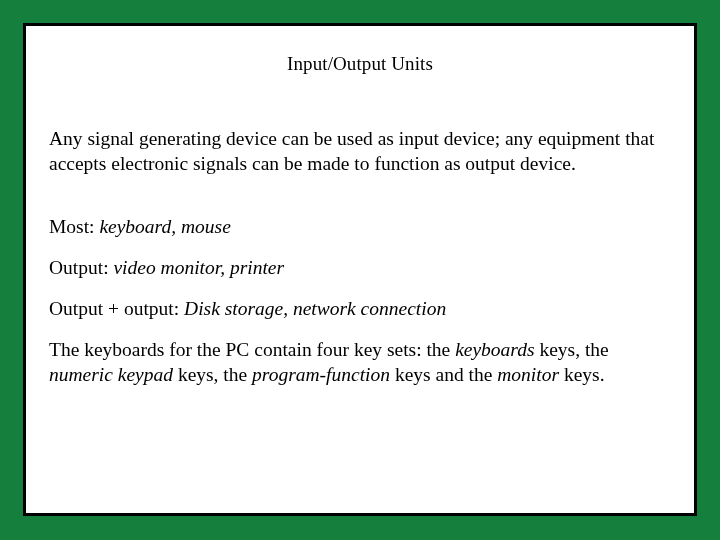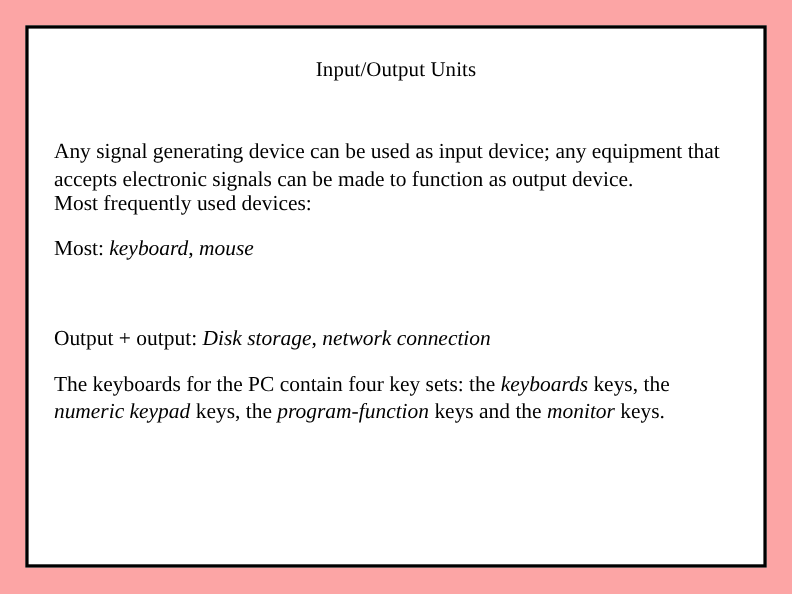--- a/index.html
+++ b/index.html
@@ -13,21 +13,21 @@
     font-family: "Liberation Serif", "DejaVu Serif", serif;
     color: #000000;
     overflow: hidden;
   }
   .slide {
     position: absolute;
     left: 0;
     top: 0;
     width: 720px;
     height: 540px;
-    background: #fca5a5;
+    background: #15803d;
   }
   .frame {
     position: absolute;
     left: 23px;
     top: 23px;
     width: 674px;
     height: 493px;
     border: 3px solid #000000;
     box-sizing: border-box;
     background: #ffffff;
@@ -74,24 +74,24 @@
 <body>
 
 <div class="slide">
   <div class="frame">
     <div class="content">
 
       <div class="slide-title">Input/Output Units</div>
 
       <div class="body-block p1"><span>Any signal generating device can be used as input device; any equipment that accepts electronic signals can be made to function as output device.</span></div>
 
-      <div class="body-block p2"><span>Most frequently used devices:</span></div>
 
       <div class="body-block p3"><span>Most: </span><span class="em">keyboard, mouse</span></div>
 
+      <div class="body-block p4"><span>Output: </span><span class="em">video monitor, printer</span></div>
 
       <div class="body-block p5"><span>Output + output: </span><span class="em">Disk storage, network connection</span></div>
 
       <div class="body-block p6"><span>The keyboards for the PC contain four key sets: the </span><span class="em">keyboards</span><span> keys, the </span><span class="em">numeric keypad</span><span> keys, the </span><span class="em">program-function</span><span> keys and the </span><span class="em">monitor</span><span> keys.</span></div>
 
     </div>
   </div>
 </div>
 
 </body></html>

